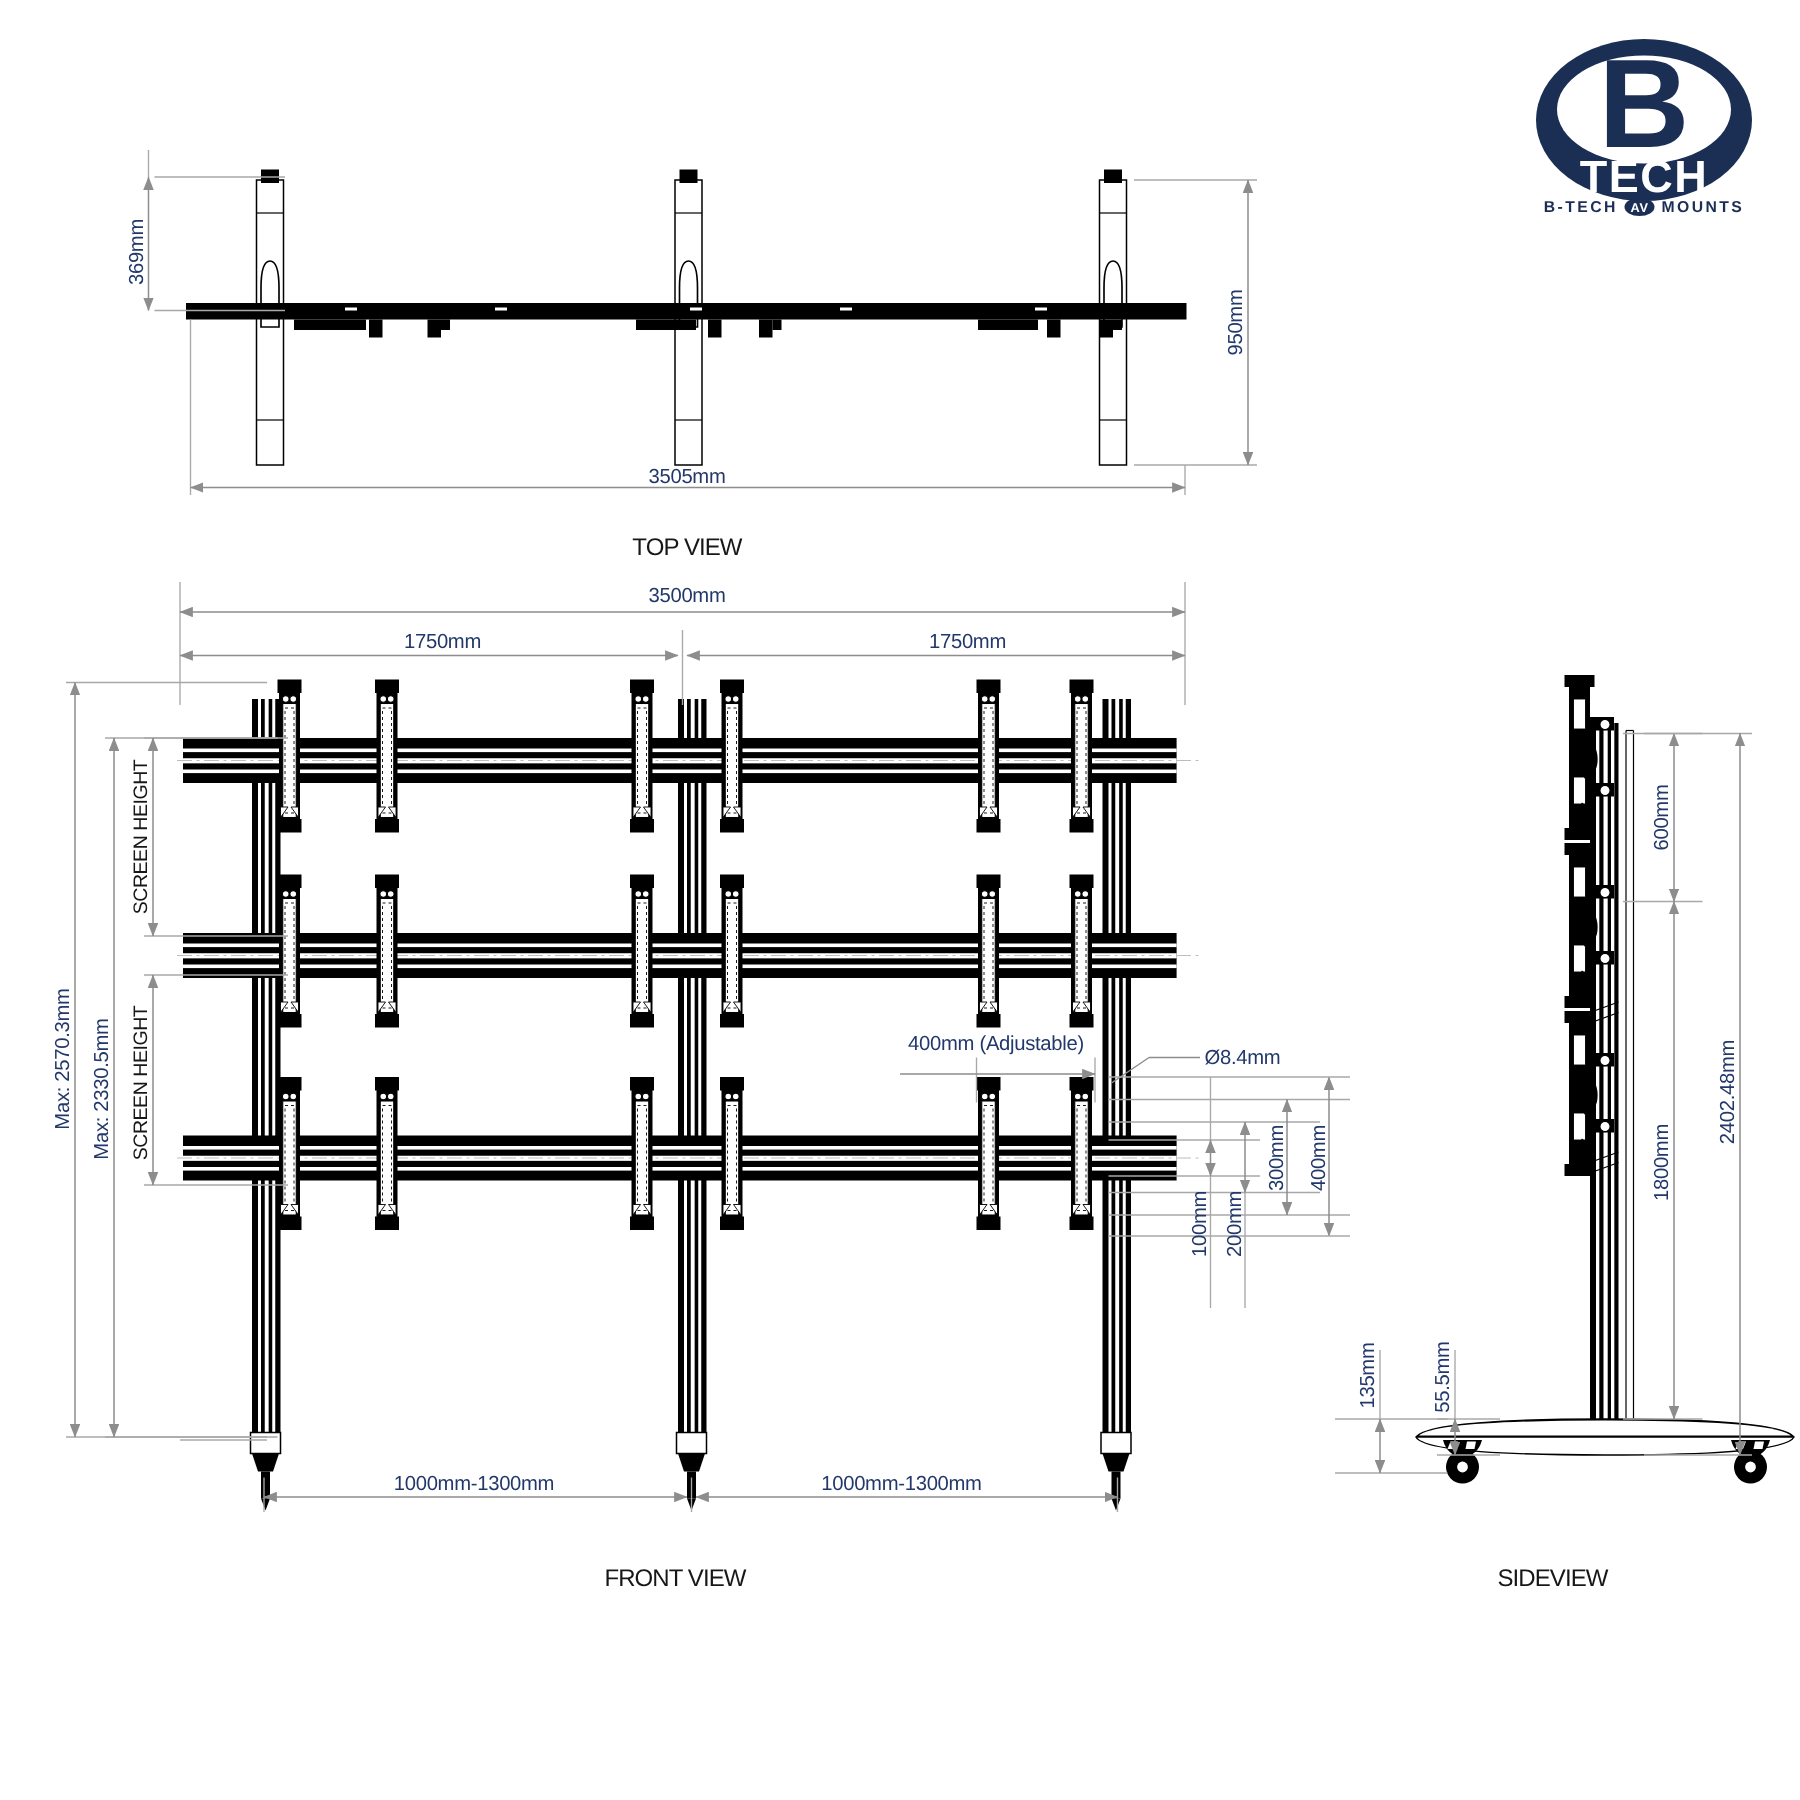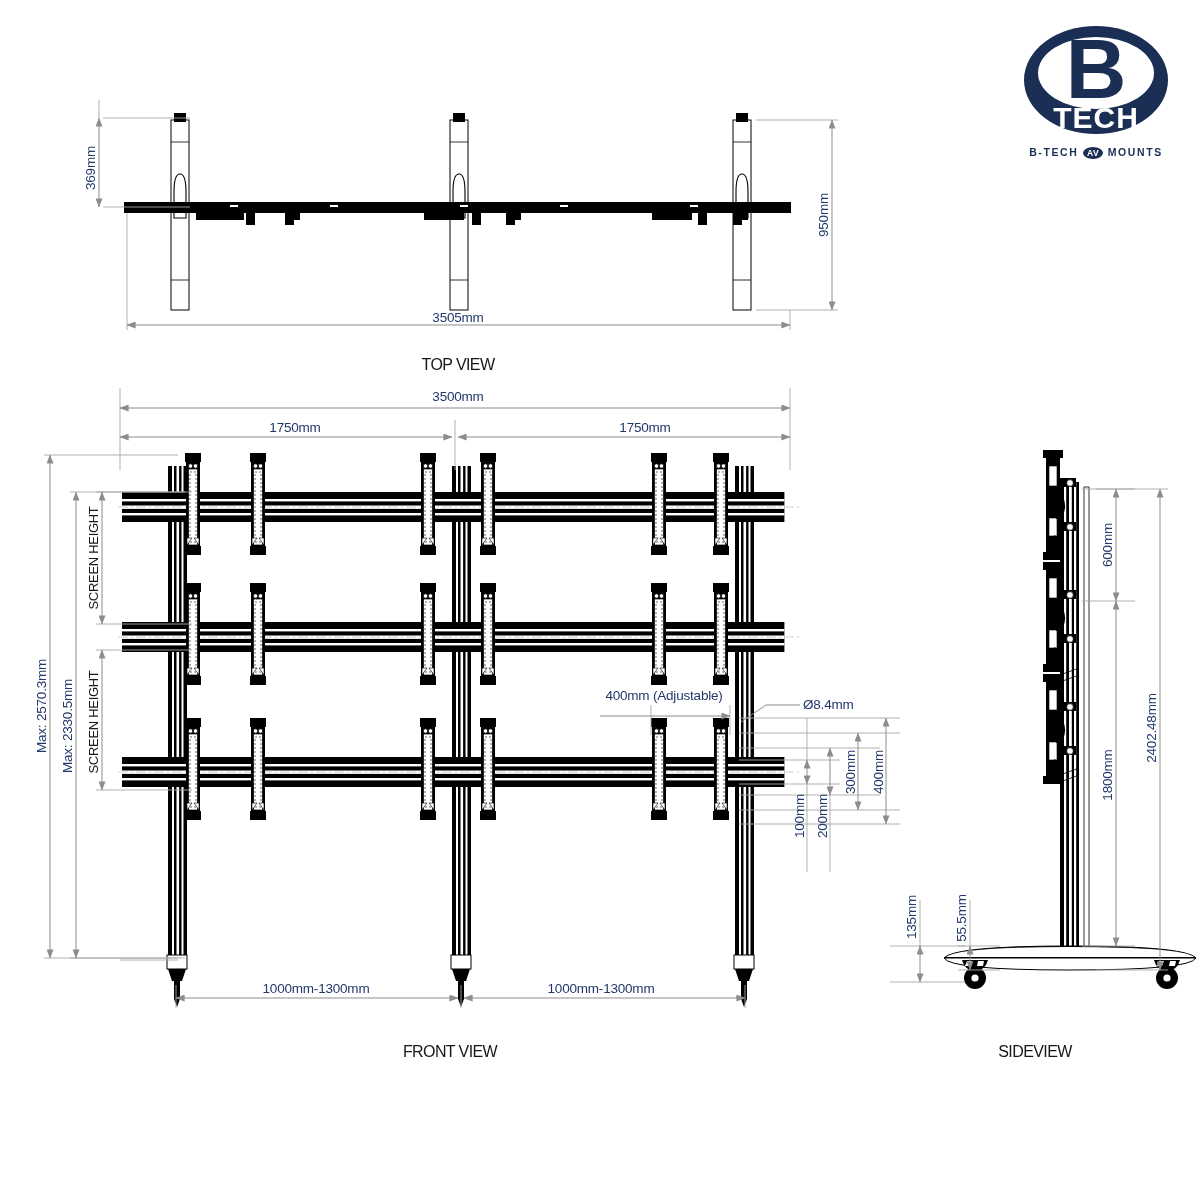--- a/index.html
+++ b/index.html
@@ -39,21 +39,21 @@
   .part{stroke:#000;fill:none;stroke-width:1.1;}
   .partthin{stroke:#000;fill:none;stroke-width:0.8;}
   .solid{fill:#000;stroke:none;}
   .white{fill:#fff;stroke:#000;stroke-width:1;}
   .ctr{stroke:#bdbdbd;stroke-width:0.7;fill:none;stroke-dasharray:10 3 2 3;}
 
   
   #logo{position:absolute;left:1005px;top:18px;width:182px;height:150px;}
   #logo svg{display:block;}
   .logotag{
-    position:absolute;left:1005px;top:146px;width:182px;
+    position:absolute;left:1005px;top:132px;width:182px;
     text-align:center;
     font-family:"Liberation Sans", sans-serif;
     font-size:10.5px;letter-spacing:1.6px;color:#1b2f55;font-weight:bold;
     white-space:nowrap;
   }
   .logotag .avdot{
     display:inline-block;background:#1b2f55;color:#fff;border-radius:50%;
     padding:1px 4px;font-size:8.5px;letter-spacing:0.5px;vertical-align:middle;
   }
 </style>

